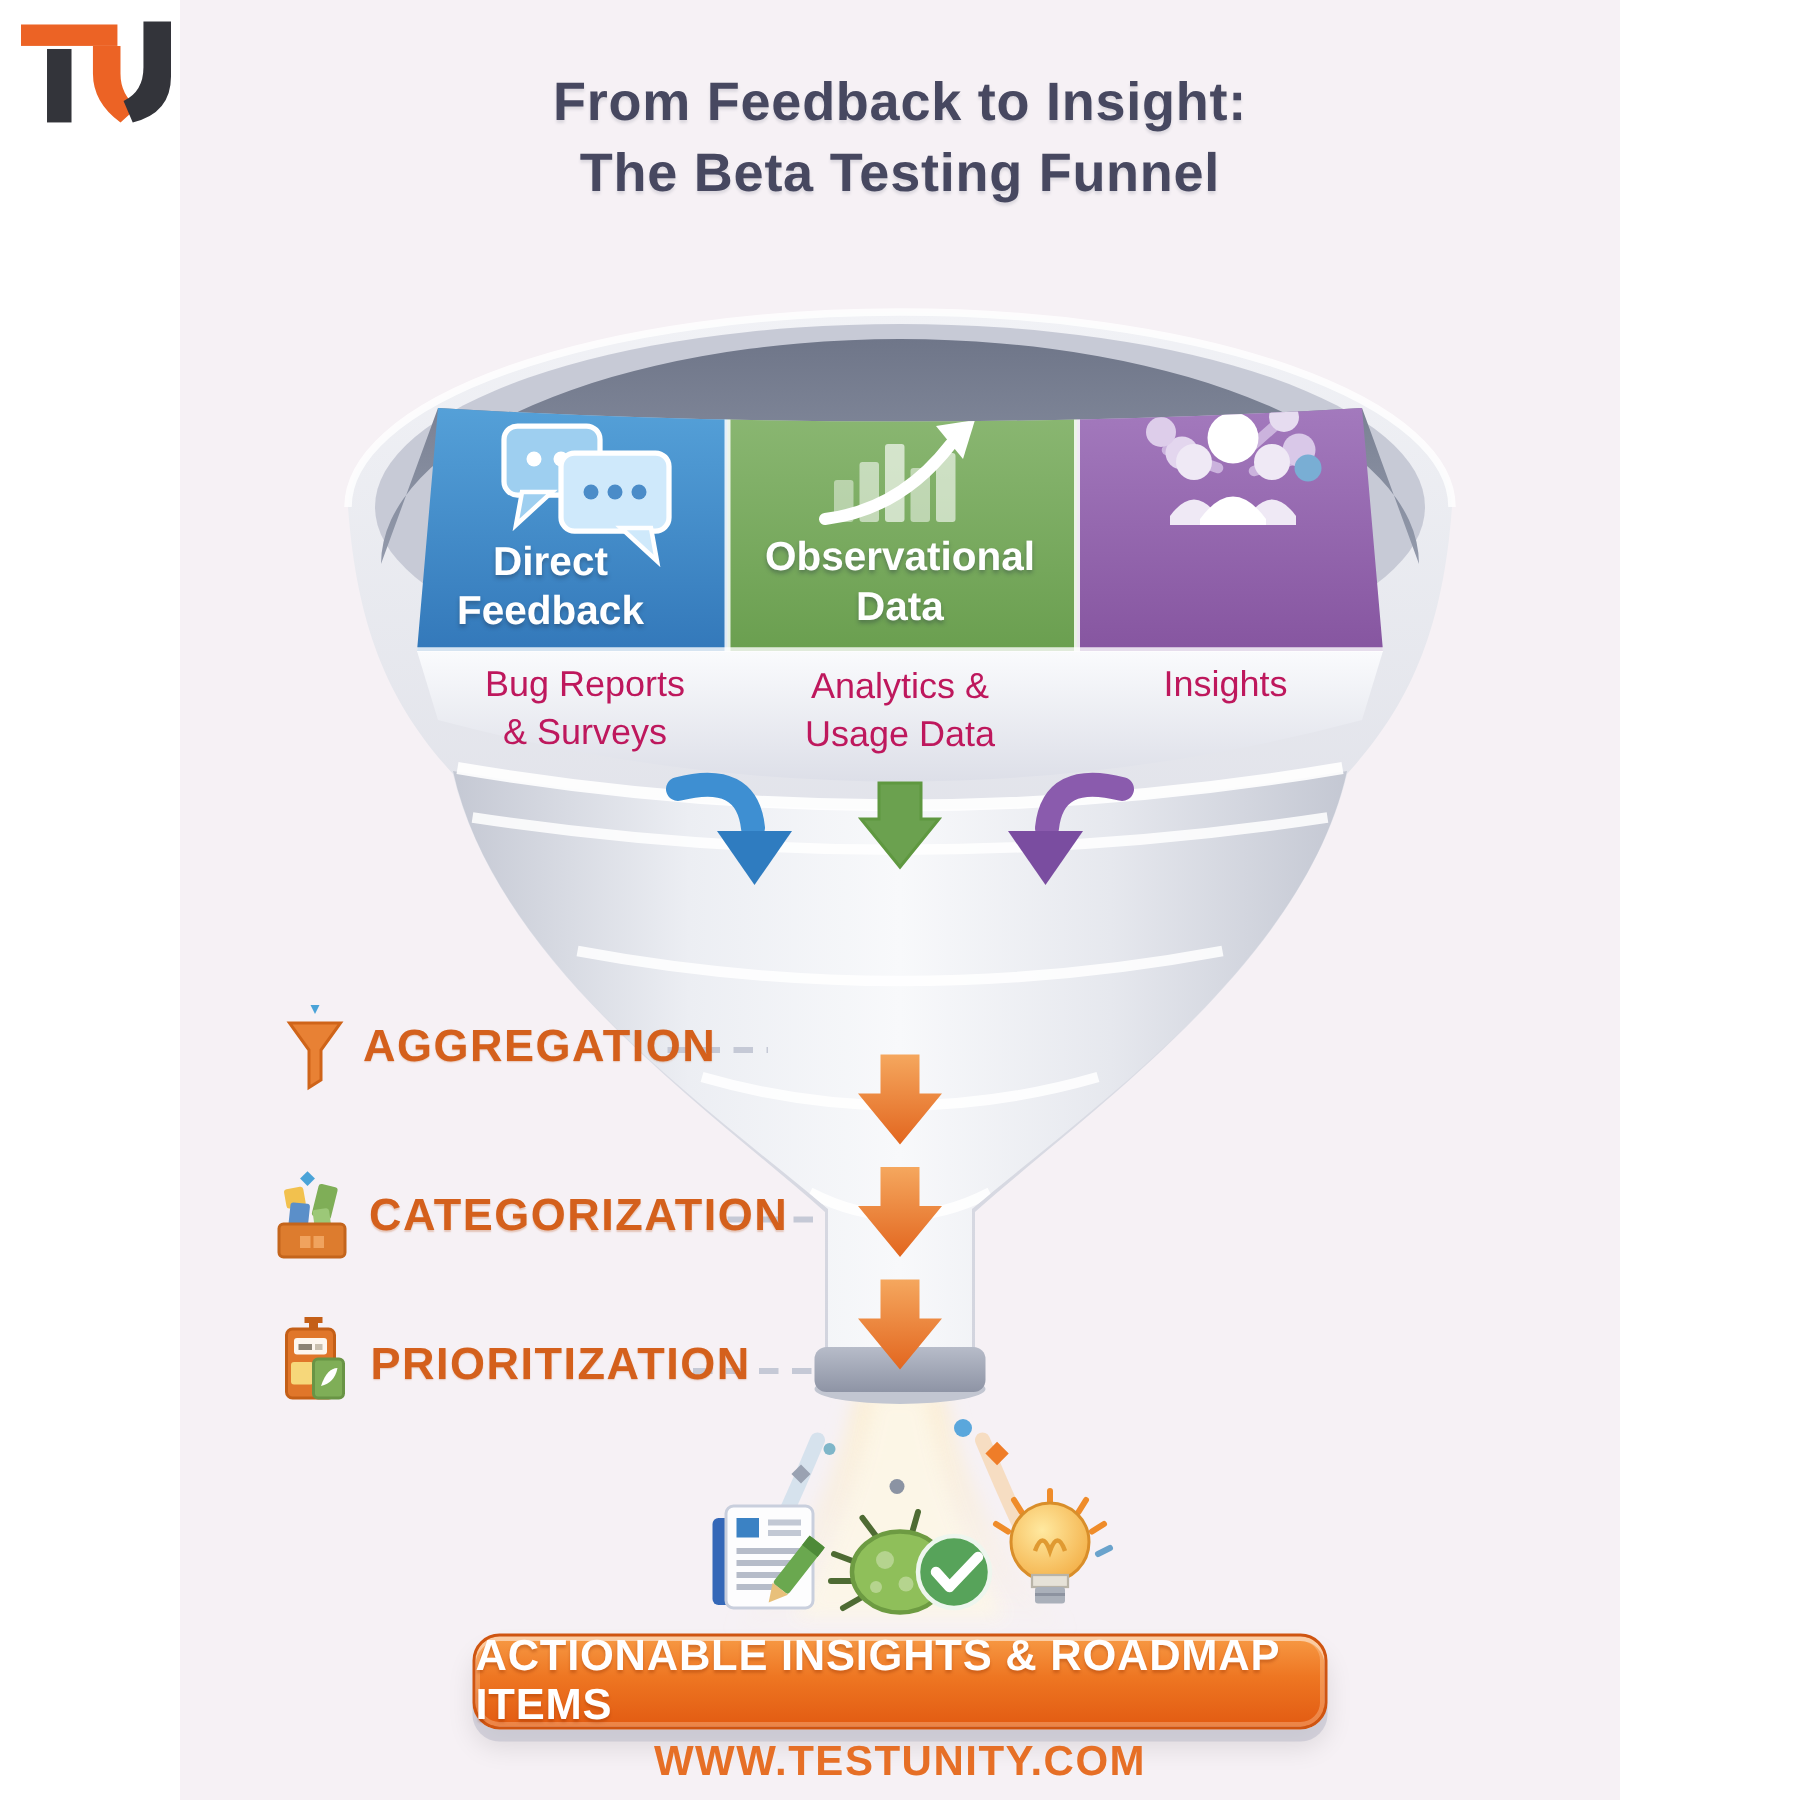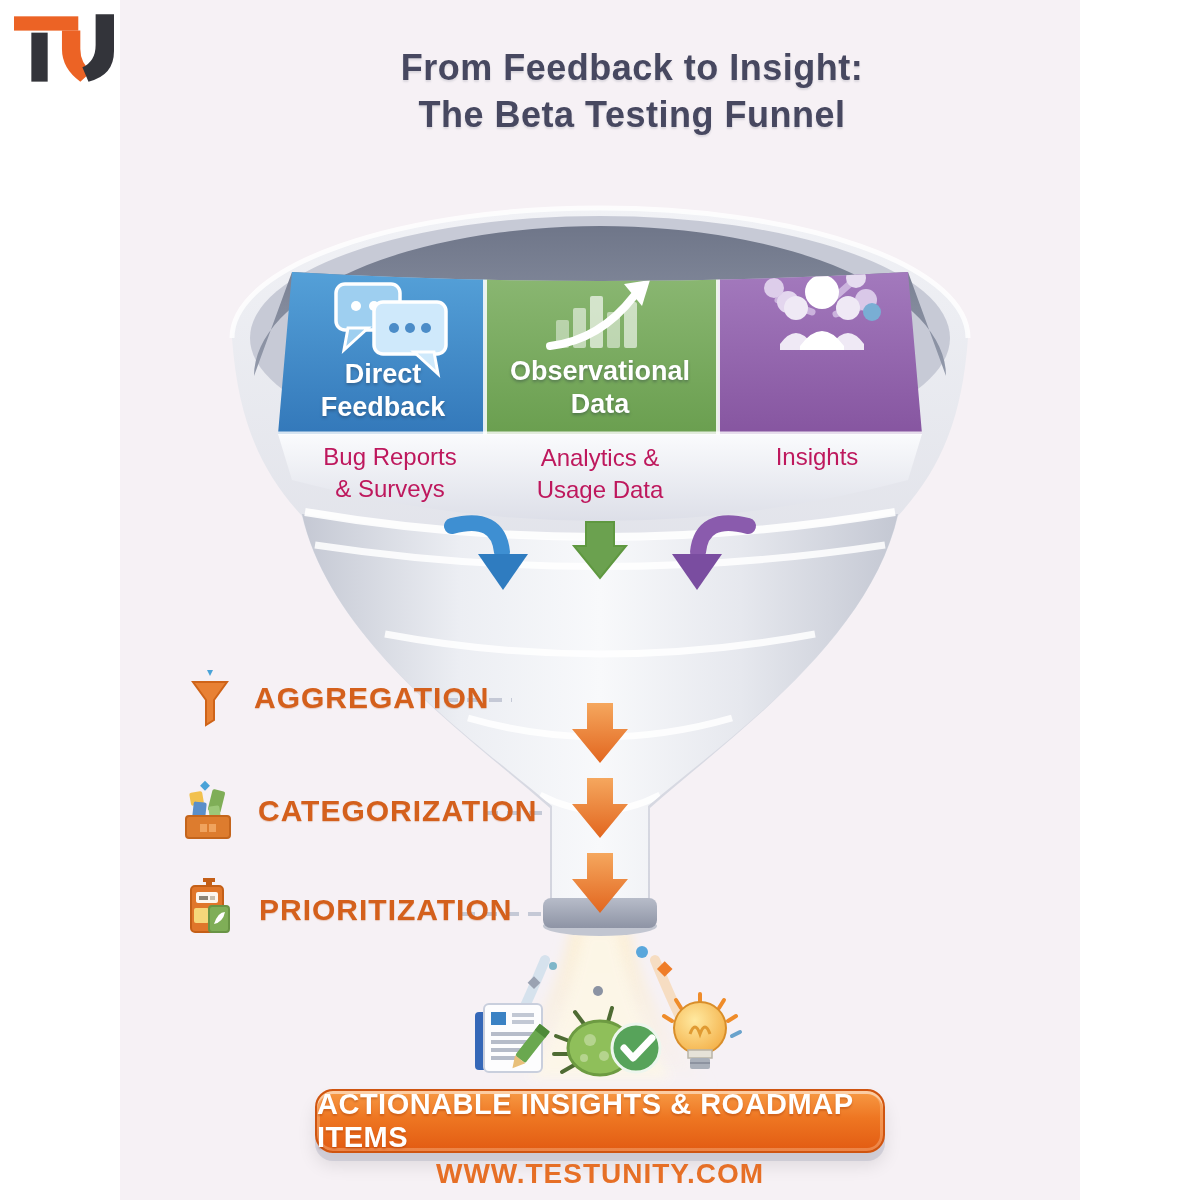--- a/index.html
+++ b/index.html
@@ -3,28 +3,28 @@
 <meta charset="utf-8">
 <style>
   html,body{margin:0;padding:0;background:#ffffff;}
   *{box-sizing:border-box;}
   .canvas{position:relative;width:1200px;height:1200px;background:#ffffff;overflow:hidden;
           font-family:"Liberation Sans", sans-serif;}
   .panel{position:absolute;left:120px;top:0;width:960px;height:1200px;background:#f6f1f5;}
   .logo{position:absolute;left:14px;top:14px;width:100px;height:72px;}
   .title{position:absolute;left:120px;top:44px;width:960px;text-align:center;
          color:#474860;font-weight:bold;font-size:36px;line-height:47px;letter-spacing:.5px;
-         text-shadow:0 2px 2px rgba(70,72,96,.15);margin-left:32px;}
+         text-shadow:0 2px 2px rgba(70,72,96,.15);}
   .art{position:absolute;left:0;top:0;width:1200px;height:1200px;}
   .raw-label{position:absolute;left:360px;top:226px;width:480px;text-align:center;color:#ffffff;
              font-size:31px;font-weight:bold;letter-spacing:2.5px;text-shadow:0 2px 3px rgba(40,45,60,.45);}
   .sec-title{position:absolute;width:230px;text-align:center;color:#ffffff;font-weight:bold;
              font-size:27px;line-height:33px;text-shadow:0 2px 3px rgba(30,40,60,.35);}
   .sec-sub{position:absolute;width:230px;text-align:center;color:#be185d;font-size:24px;line-height:32px;}
-  .stage{position:absolute;display:flex;align-items:center;gap:24px;}
+  .stage{position:absolute;display:flex;align-items:center;gap:12px;}
   .stage-label{color:#d4601c;font-weight:bold;font-size:30px;letter-spacing:1px;
                text-shadow:0 1px 1px rgba(180,70,10,.25);}
   .banner{position:absolute;left:315px;top:1089px;width:570px;height:64px;border-radius:18px;
           background:linear-gradient(180deg,#f79a45 0%,#ee7622 45%,#e25b12 100%);
           border:2px solid #cf5511;display:flex;align-items:center;justify-content:flex-end;
           box-shadow:0 8px 0 rgba(187,187,202,.55), 0 12px 18px rgba(0,0,0,.10),
                      inset 0 3px 0 rgba(255,255,255,.40), inset 0 0 0 3px rgba(255,210,170,.35);}
   .banner span{color:#ffffff;font-weight:bold;font-size:29px;letter-spacing:.5px;
                text-shadow:0 2px 2px rgba(150,50,0,.35);}
   .site{position:absolute;left:120px;top:1158px;width:960px;text-align:center;color:#e66f26;
@@ -257,21 +257,21 @@
       <line x1="732" y1="1036" x2="740" y2="1032" stroke="#6aa3cc" stroke-width="4" stroke-linecap="round"></line>
       <circle cx="700" cy="1028" r="26" fill="url(#gBulb)" stroke="#d98e2a" stroke-width="2"></circle>
       <path d="M690,1034 q5,-14 10,0 q5,-14 10,0" stroke="#e09a32" stroke-width="3" fill="none"></path>
       <rect x="688" y="1050" width="24" height="8" fill="#e6e2d8" stroke="#b9b4a8" stroke-width="1.5"></rect>
       <rect x="690" y="1058" width="20" height="11" rx="2" fill="#aab0ba"></rect>
       <line x1="690" y1="1063" x2="710" y2="1063" stroke="#8d93a0" stroke-width="2"></line>
     </g>
   </svg>
 
 
-  <div class="sec-title" style="left:268px;top:358px;text-align:center;">
+  <div class="sec-title" style="left:252px;top:358px;text-align:center;">
     <div>Direct</div>
     <div>Feedback</div>
   </div>
   <div class="sec-title" style="left:485px;top:355px;">
     <div>Observational</div>
     <div>Data</div>
   </div>
 
   <div class="sec-sub" style="left:275px;top:441px;">
     <div>Bug Reports</div>

